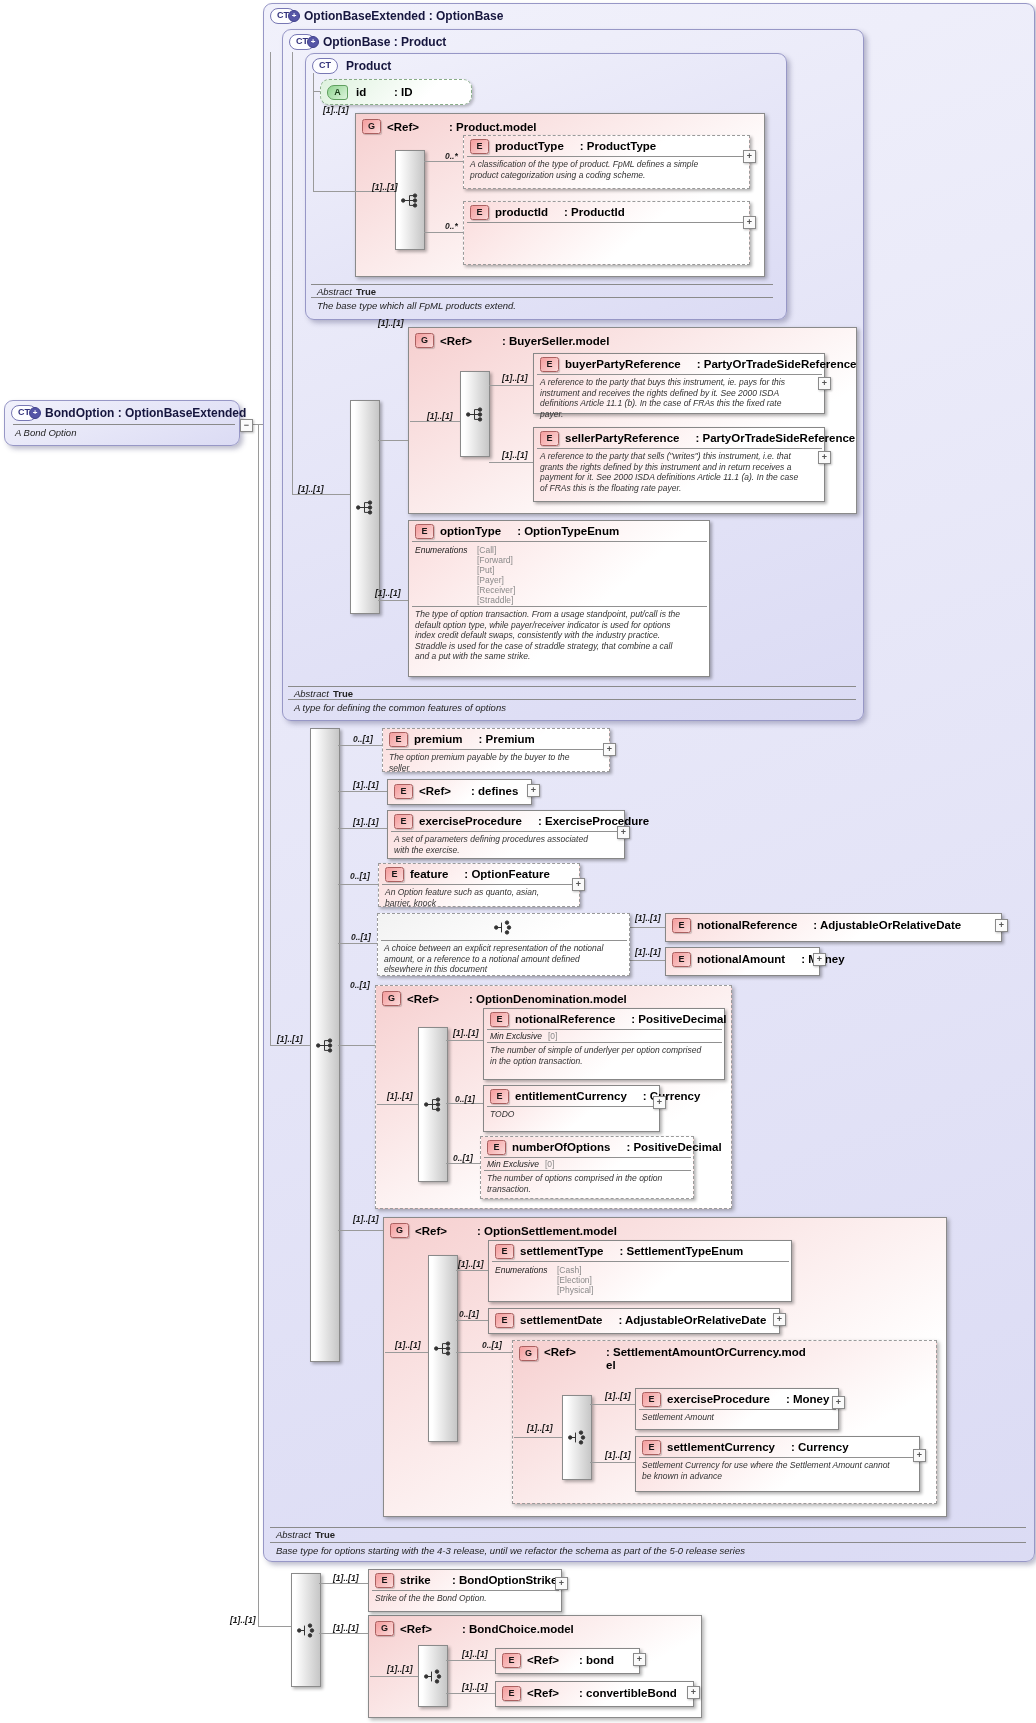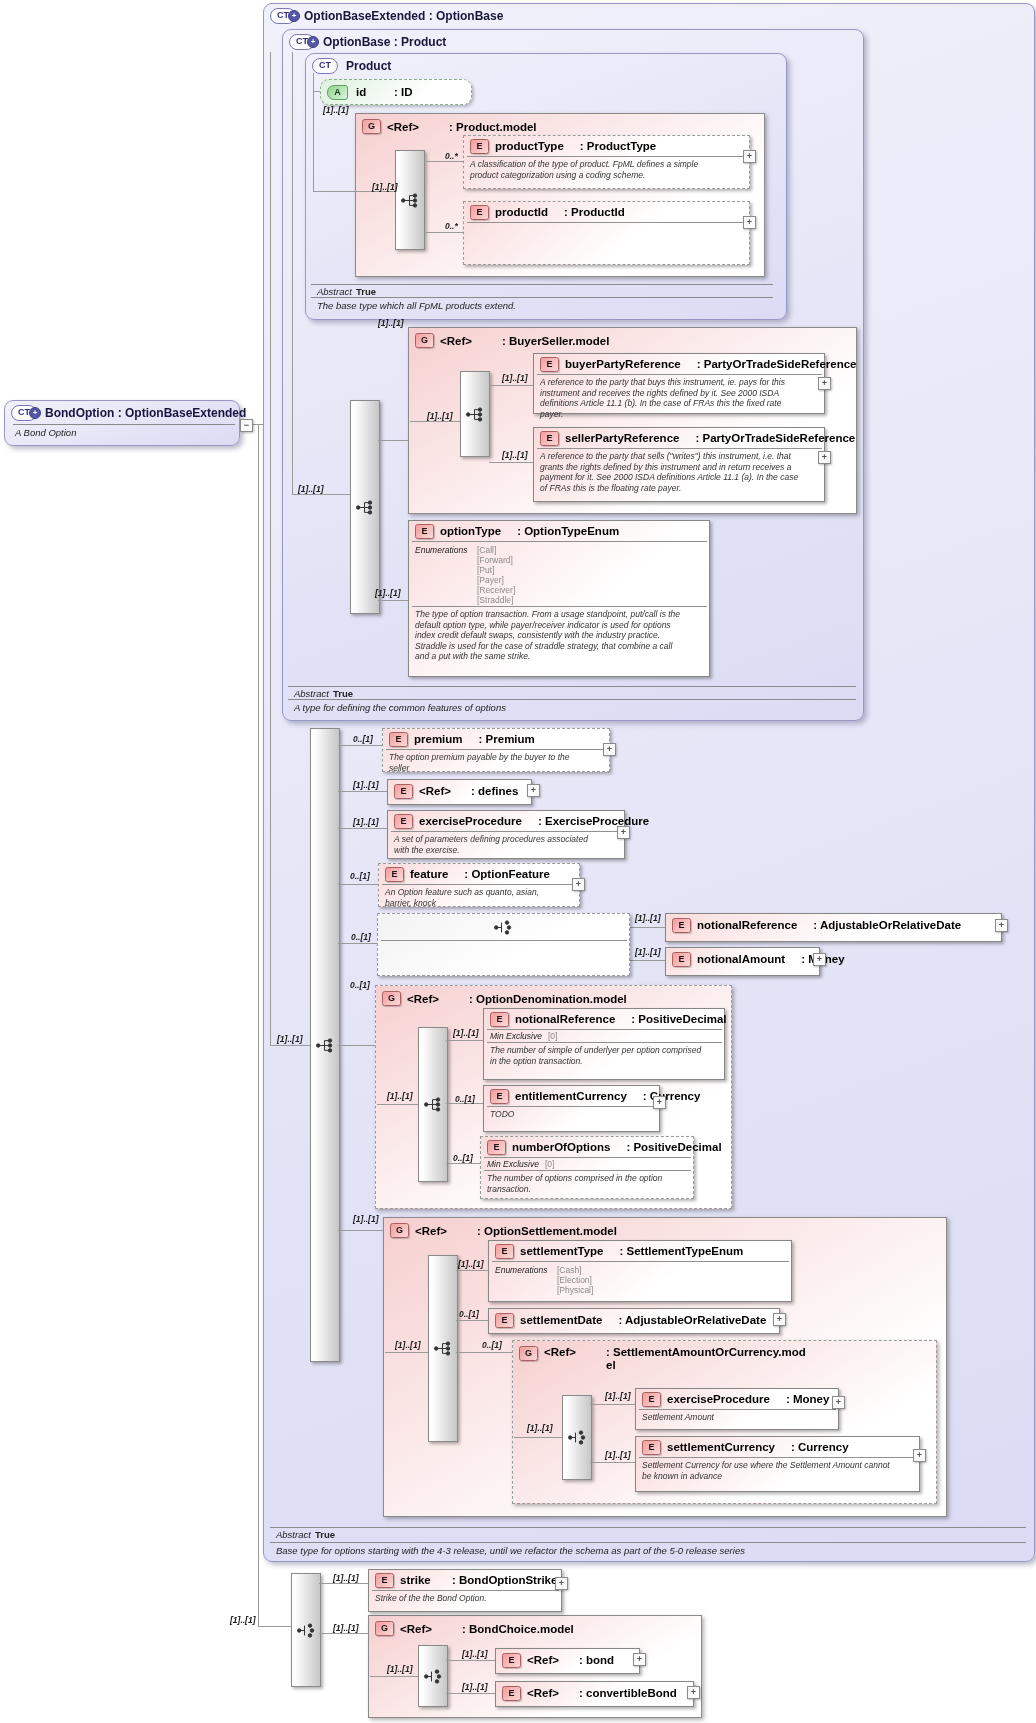--- a/index.html
+++ b/index.html
@@ -378,20 +378,21 @@
           <g stroke="#333" fill="#333" stroke-width="1">
             <circle cx="2.2" cy="7.5" r="1.7"></circle>
             <path d="M2 7.5H7.5M7.5 2.6V12.4" fill="none"></path>
             <circle cx="13" cy="2.6" r="1.7"></circle>
             <circle cx="15" cy="7.5" r="1.7"></circle>
             <circle cx="13" cy="12.4" r="1.7"></circle>
           </g>
         </svg>
       </div>
     <div class="sep"></div>
+    <div class="bd">A choice between an explicit representation of the notional amount, or a reference to a notional amount defined elsewhere in this document</div>
   </div>
   <div class="x slim" style="left:665px;top:913px;width:335px;height:27px">
     <div class="xh">
         <span class="eb">E</span>
         <span class="nm">notionalReference</span>
         <span class="tp">: AdjustableOrRelativeDate</span>
       </div>
   </div>
   <div class="x slim" style="left:665px;top:947px;width:153px;height:27px">
     <div class="xh">

